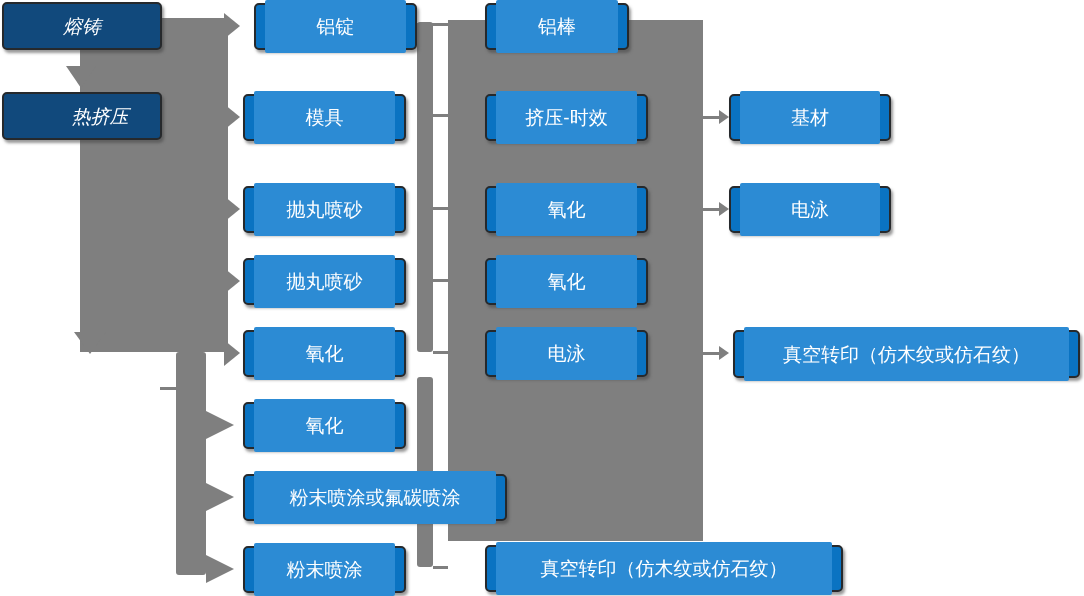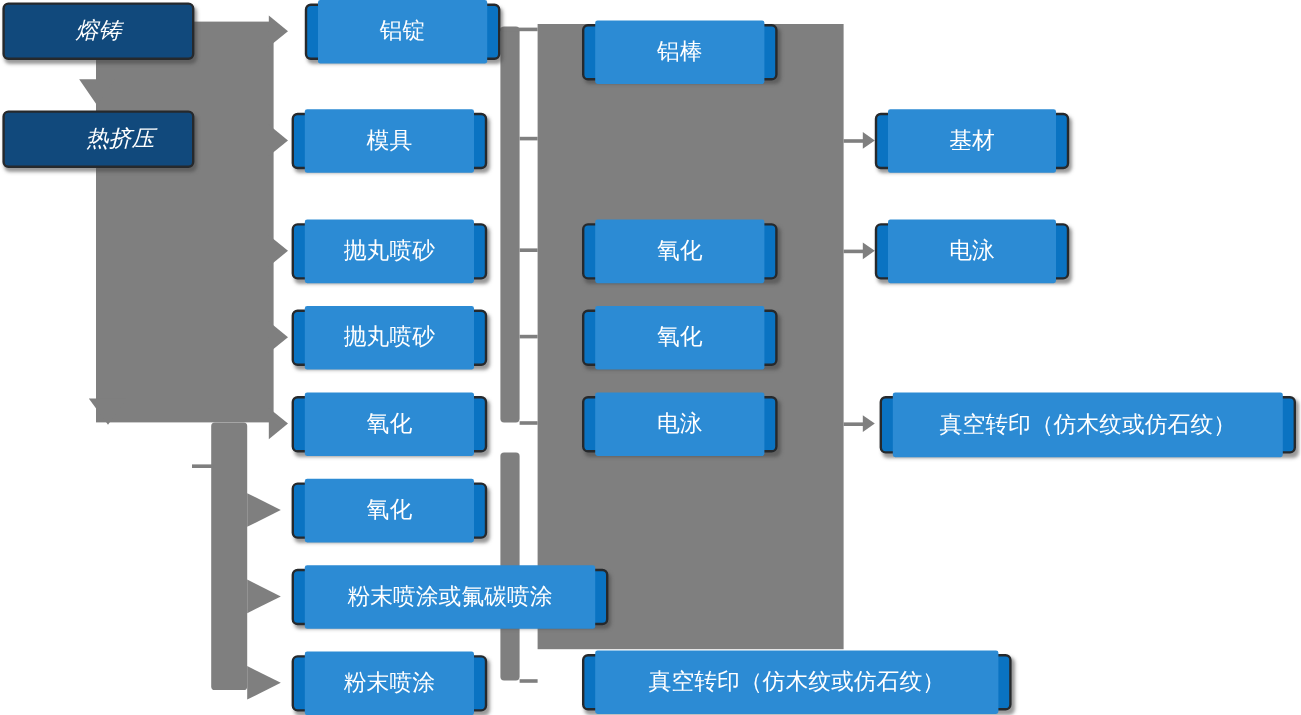--- a/index.html
+++ b/index.html
@@ -94,21 +94,22 @@
 
   <div class="node bright" style="left:254px;top:3px;width:163px;height:47px;">铝锭</div>
   <div class="node bright" style="left:243px;top:94px;width:163px;height:47px;">模具</div>
   <div class="node bright" style="left:243px;top:186px;width:163px;height:47px;">抛丸喷砂</div>
   <div class="node bright" style="left:243px;top:258px;width:163px;height:47px;">抛丸喷砂</div>
   <div class="node bright" style="left:243px;top:330px;width:163px;height:47px;">氧化</div>
   <div class="node bright" style="left:243px;top:402px;width:163px;height:47px;">氧化</div>
   <div class="node bright" style="left:243px;top:474px;width:264px;height:47px;">粉末喷涂或氟碳喷涂</div>
   <div class="node bright" style="left:243px;top:546px;width:163px;height:47px;">粉末喷涂</div>
 
-  <div class="node bright" style="left:485px;top:20px;width:163px;height:47px;">铝棒</div>
+  <div class="node bright" style="left:485px;top:3px;width:144px;height:47px;">铝棒</div>
+  <div class="node bright" style="left:485px;top:94px;width:163px;height:47px;">挤压-时效</div>
   <div class="node bright" style="left:485px;top:186px;width:163px;height:47px;">氧化</div>
   <div class="node bright" style="left:485px;top:258px;width:163px;height:47px;">氧化</div>
   <div class="node bright" style="left:485px;top:330px;width:163px;height:47px;">电泳</div>
   <div class="node bright" style="left:485px;top:545px;width:358px;height:47px;">真空转印（仿木纹或仿石纹）</div>
 
   <div class="node bright" style="left:729px;top:94px;width:162px;height:47px;">基材</div>
   <div class="node bright" style="left:729px;top:186px;width:162px;height:47px;">电泳</div>
   <div class="node bright" style="left:733px;top:330px;width:347px;height:48px;">真空转印（仿木纹或仿石纹）</div>
 
 </div>

